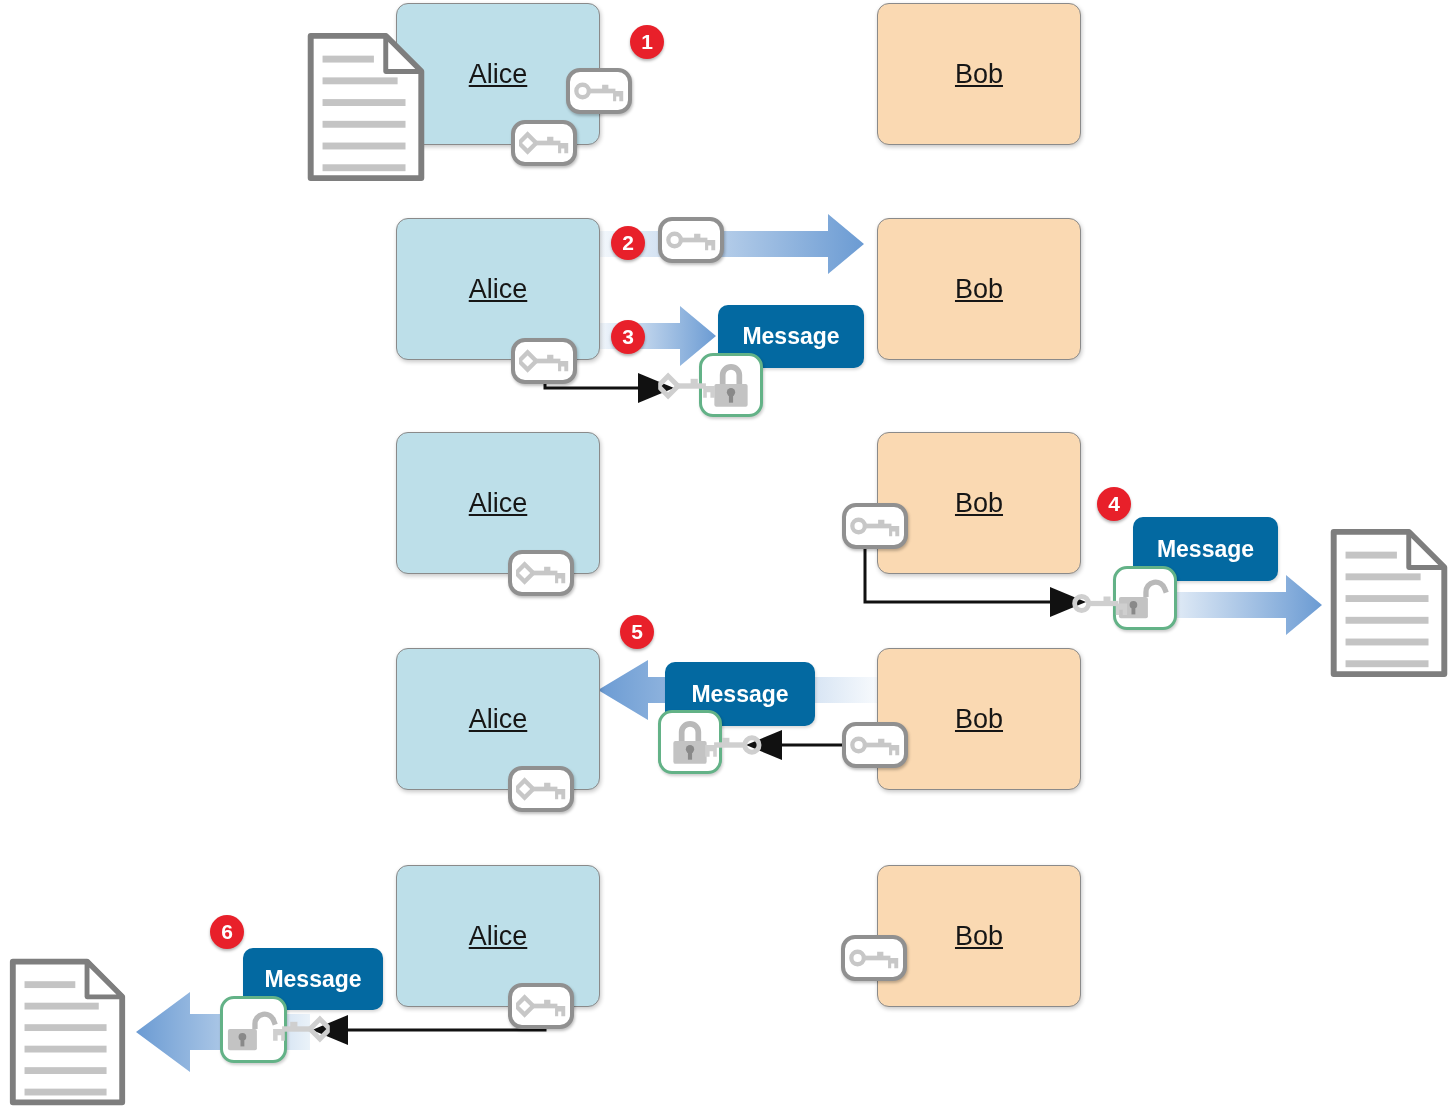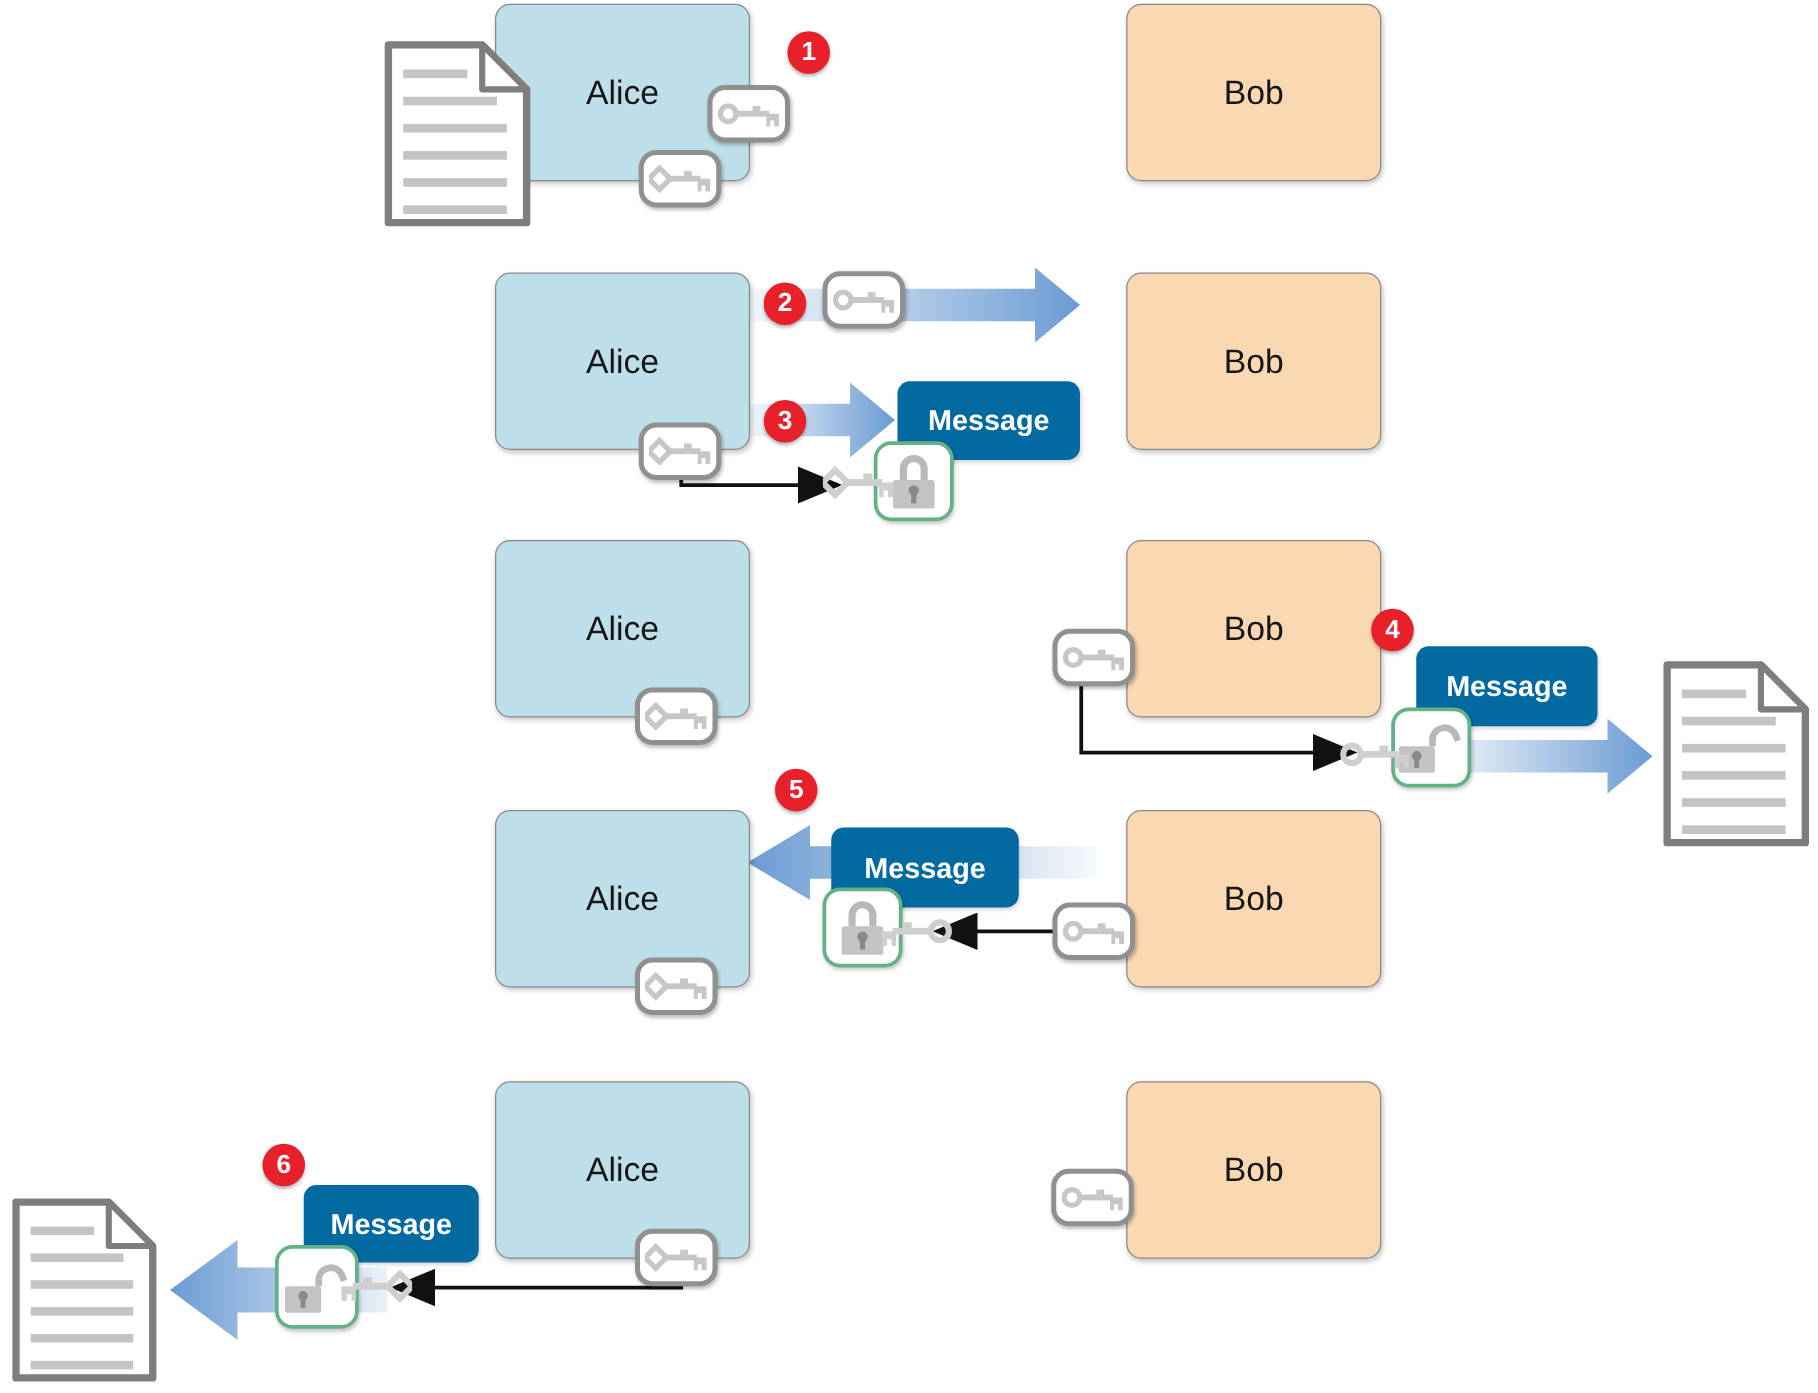--- a/index.html
+++ b/index.html
@@ -1,23 +1,23 @@
 <!DOCTYPE html>
 <html><head>
 <meta charset="utf-8">
 <style>
   html,body{margin:0;padding:0;background:#fff;}
   .canvas{position:relative;width:1454px;height:1114px;background:#fff;overflow:hidden;
           font-family:"Liberation Sans", sans-serif;}
   .abs{position:absolute;}
   .actor{width:202px;height:140px;border:1.5px solid #8A8A8A;border-radius:12px;
          display:flex;align-items:center;justify-content:center;font-size:27px;color:#161616;
-         box-shadow:1px 2px 4px rgba(0,0,0,.22);z-index:2;}
+         box-shadow:1px 2px 4px rgba(0,0,0,.22);z-index:2;text-decoration:underline;}
   .alice{background:#BDDFE9;}
-  .bob{background:#FAD9B2;margin-left:24px;}
+  .bob{background:#FAD9B2;}
   .badge-step{width:34px;height:34px;border-radius:50%;background:#E8202A;color:#fff;
          font-weight:bold;font-size:21px;display:flex;align-items:center;justify-content:center;
          box-shadow:0 2px 3px rgba(0,0,0,.3);z-index:6;}
   .key-badge{width:66px;height:46px;box-sizing:border-box;background:#fff;border:4px solid #909090;
          border-radius:14px;display:flex;align-items:center;justify-content:center;
          box-shadow:1px 2px 3px rgba(0,0,0,.25);z-index:5;color:#C7C7C7;}
   .key-badge svg{width:50px;height:32px;display:block;}
   .lock-badge{width:64px;height:64px;box-sizing:border-box;background:#fff;border:3px solid #63B287;
          border-radius:14px;display:flex;align-items:center;justify-content:center;
          box-shadow:1px 2px 3px rgba(0,0,0,.2);z-index:4;color:#C3C3C3;}

